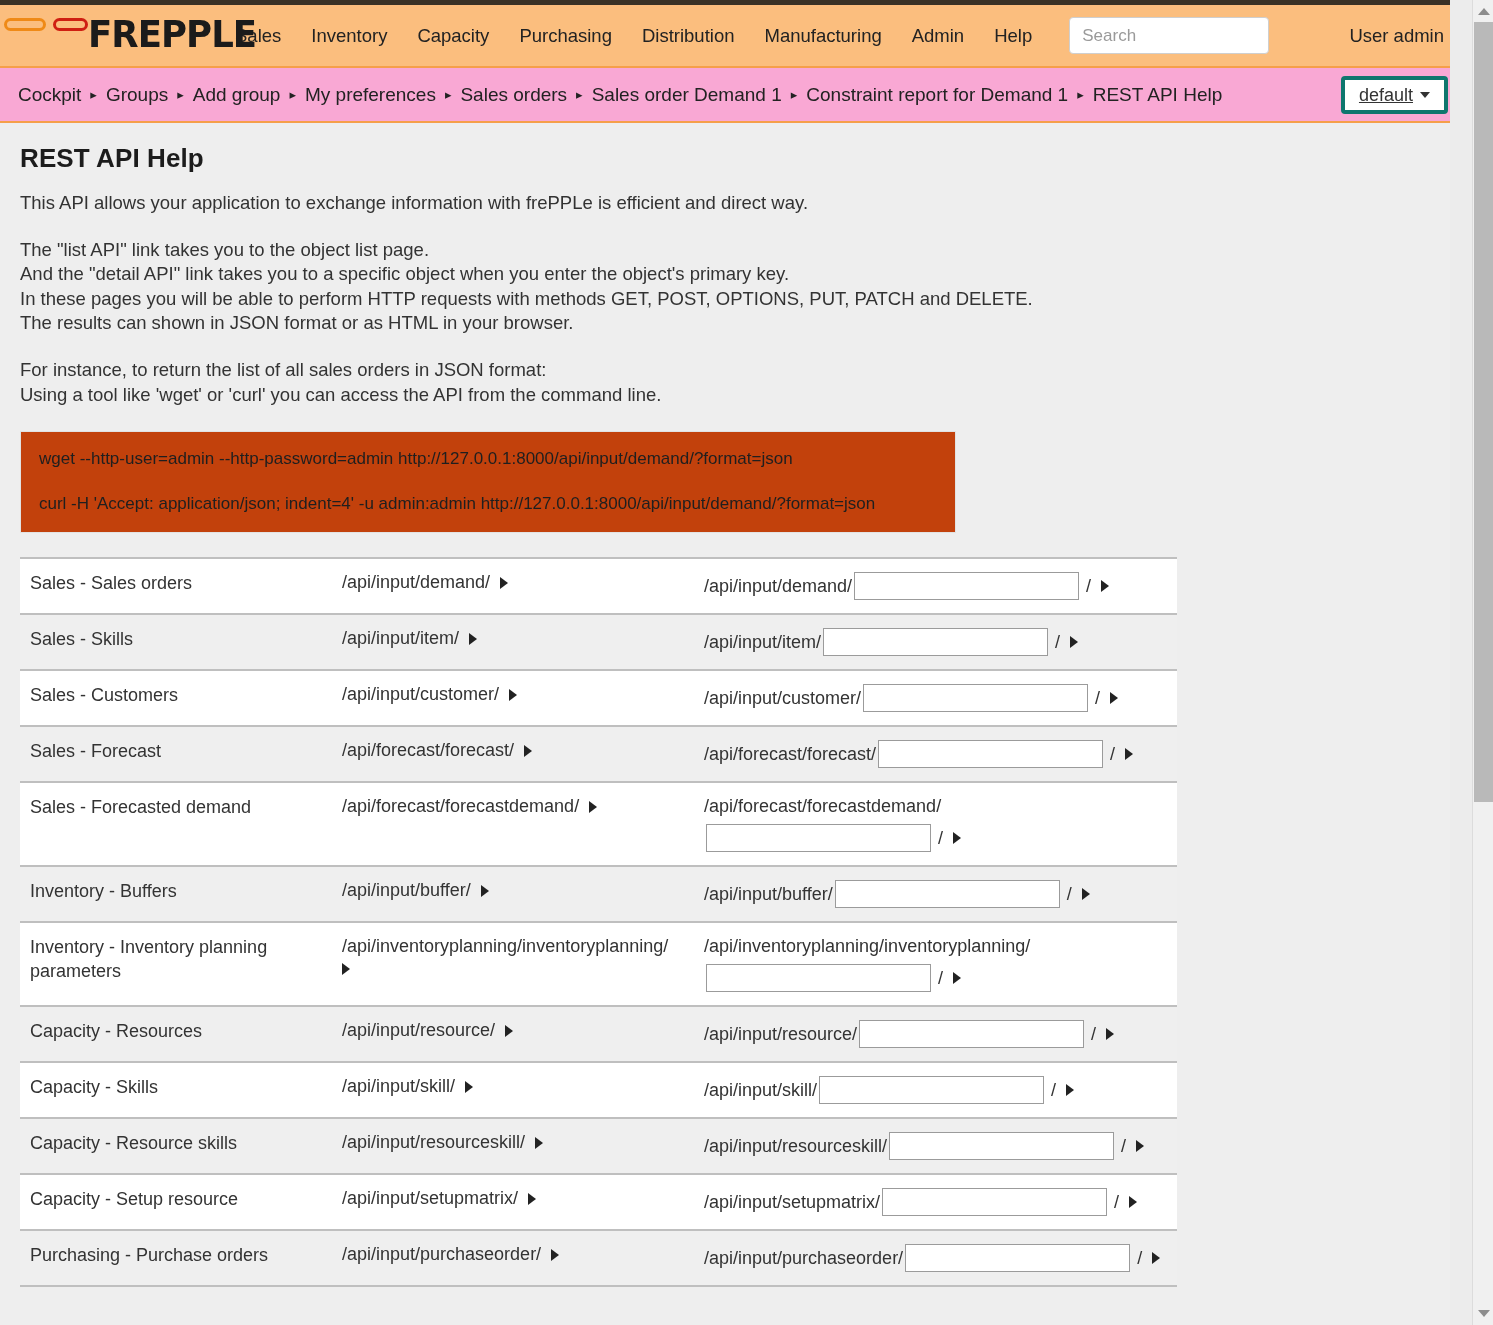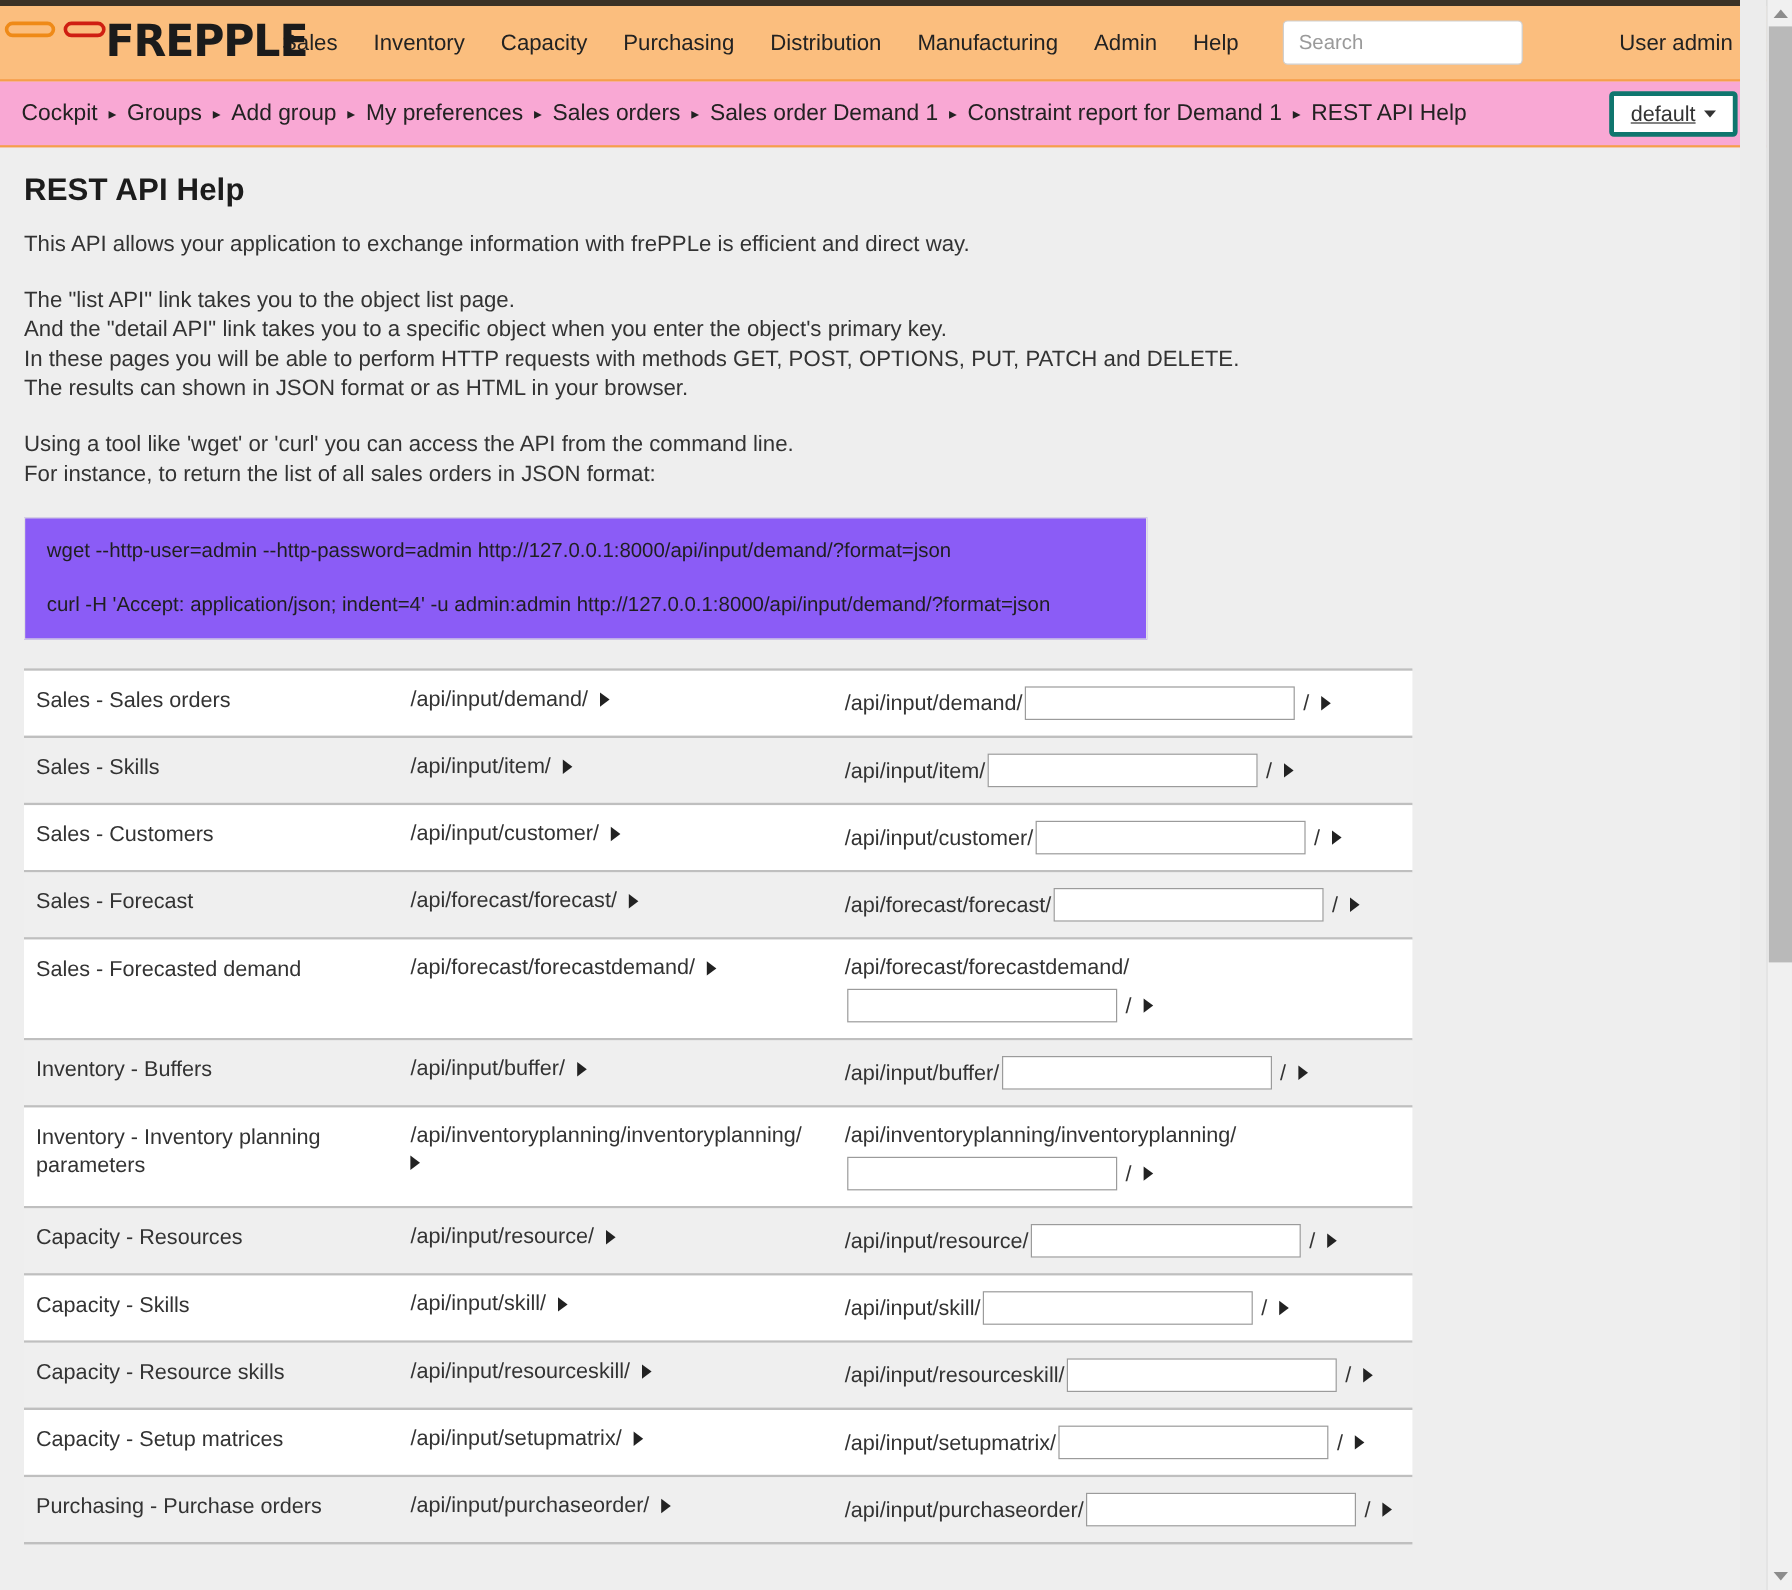--- a/index.html
+++ b/index.html
@@ -107,21 +107,21 @@
     margin: 0 0 17px 0; letter-spacing: .1px;
   }
   .para { font-size: 18.5px; color: #333; line-height: 1.33; }
   .para u { text-decoration: underline; }
   .spacer { height: 22px; }
 
   
   .codeblock {
     margin-top: 24px;
     width: 936px;
-    background: #8b5cf6;
+    background: #c2410c;
     border: 1px solid #e2e2e2;
     padding: 16px 18px 12px 18px;
   }
   .codeline {
     font-size: 17px; color: #1f1f1f; line-height: 1.35;
     margin-bottom: 22px; white-space: nowrap;
   }
   .codeline:last-child { margin-bottom: 4px; }
 
   
@@ -272,22 +272,22 @@
 
   <div class="spacer"></div>
 
   <div class="para">The "list API" link takes you to the object list page.</div>
   <div class="para">And the "detail API" link takes you to a specific object when you enter the object's primary key.</div>
   <div class="para">In these pages you will be able to perform HTTP requests with methods GET, POST, OPTIONS, PUT, PATCH and DELETE.</div>
   <div class="para">The results can shown in JSON format or as HTML in your browser.</div>
 
   <div class="spacer"></div>
 
+  <div class="para">For instance, to return the list of all sales orders in JSON format:</div>
   <div class="para">Using a tool like 'wget' or 'curl' you can access the API from the command line.</div>
-  <div class="para">For instance, to return the list of all sales orders in JSON format:</div>
 
   <div class="codeblock">
     <div class="codeline">wget --http-user=admin --http-password=admin http://127.0.0.1:8000/api/input/demand/?format=json</div>
     <div class="codeline">curl -H 'Accept: application/json; indent=4' -u admin:admin http://127.0.0.1:8000/api/input/demand/?format=json</div>
   </div>
 
   <div class="api-table">
 
 
     <div class="api-row">
@@ -464,21 +464,21 @@
           <div class="api-line">
             <span class="api-path">/api/input/resourceskill/</span>
             <input class="pk-input" value="" style="">
             <span class="slash">/</span>
             <span class="tri"></span>
           </div>
         </div>
     </div>
 
     <div class="api-row">
-      <div class="col-name"><span class="cell-text">Capacity - Setup matrices</span></div>
+      <div class="col-name"><span class="cell-text">Capacity - Setup resource</span></div>
       <div class="col-list">
           <div class="api-line">
             <span class="api-path">/api/input/setupmatrix/</span>
             <span class="tri"></span>
           </div>
         </div>
       <div class="col-detail">
           <div class="api-line">
             <span class="api-path">/api/input/setupmatrix/</span>
             <input class="pk-input" value="" style="">

